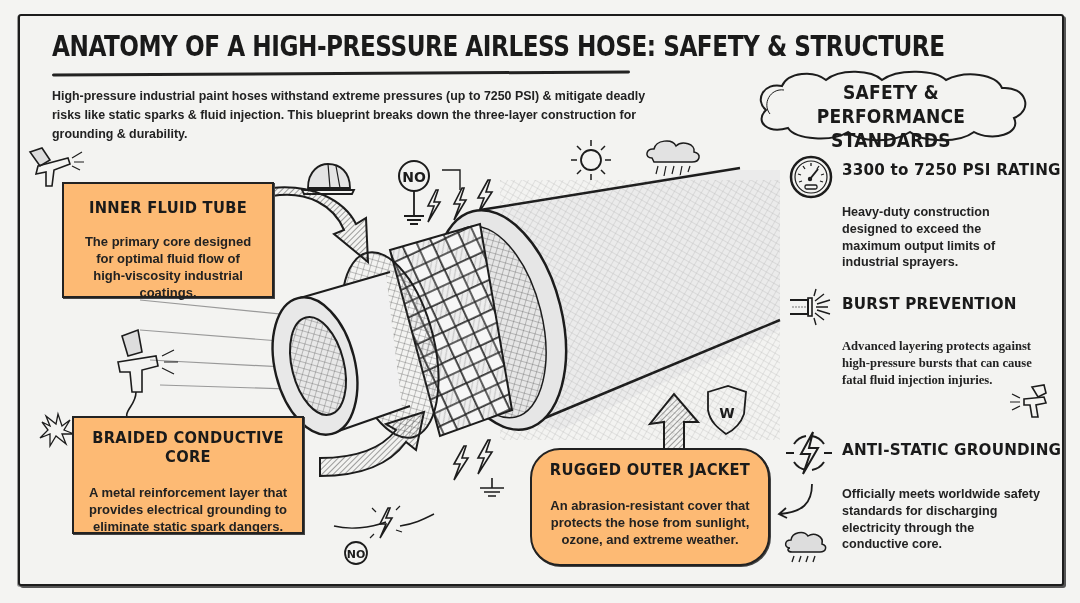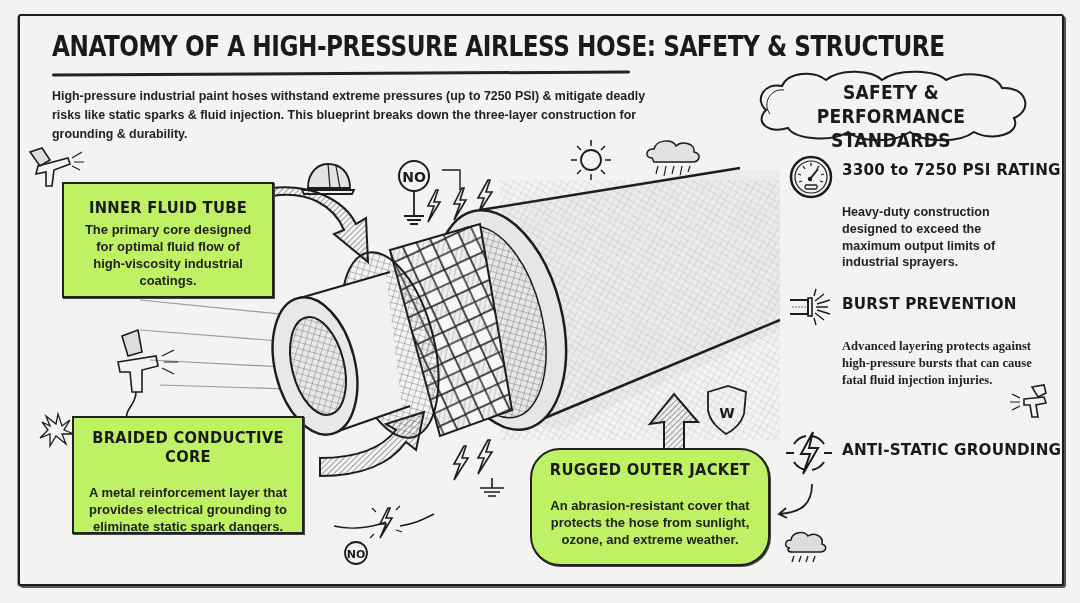--- a/index.html
+++ b/index.html
@@ -44,21 +44,21 @@
     position: absolute; left: 54px; top: 0; white-space: nowrap;
     font-weight: bold; font-size: 16.5px; letter-spacing: 0.2px;
     transform: scaleX(0.92); transform-origin: left;
   }
   .std-body {
     position: absolute; left: 54px; width: 200px;
     font-size: 12.6px; line-height: 16.8px; font-weight: bold; color: #222;
     font-family: "Liberation Sans", sans-serif;
   }
   .card {
-    position: absolute; border: 2px solid #222; background: #bef264;
+    position: absolute; border: 2px solid #222; background: #fdba74;
     box-shadow: 1px 1px 0 #444;
   }
   .card-title {
     text-align: center; font-weight: bold; font-size: 16px; letter-spacing: 0.3px;
     transform: scaleX(0.92);
   }
   .card-body {
     text-align: center; font-size: 13px; line-height: 17px; font-weight: bold; color: #222;
     font-family: "Liberation Sans", sans-serif;
   }
@@ -112,20 +112,21 @@
   <path d="M14,19 L4,19 M14,15 L6,11 M14,23 L6,27" stroke="#1c1c1c" stroke-width="1.2"></path>
 </svg>
 
 <div class="std" style="top:430px;height:130px;">
   <svg class="std-icon" style="left:-2px;" viewBox="0 0 46 46">
     <path d="M8,14 A18,18 0 0 1 20,6 M38,14 A18,18 0 0 0 26,6 M8,32 A18,18 0 0 0 20,40 M38,32 A18,18 0 0 1 26,40" fill="none" stroke="#1c1c1c" stroke-width="2"></path>
     <path d="M0,23 L8,23 M38,23 L46,23" stroke="#1c1c1c" stroke-width="2"></path>
     <path d="M27,2 L15,24 L24,24 L17,44 L32,18 L23,18 Z" fill="none" stroke="#1c1c1c" stroke-width="2"></path>
   </svg>
   <div class="std-title" style="top:10px;">ANTI-STATIC GROUNDING</div>
+  <div class="std-body" style="top:56px;">Officially meets worldwide safety standards for discharging electricity through the conductive core.</div>
 </div>
 
 <svg class="abs" style="left:776px;top:480px;" width="50" height="70" viewBox="0 0 50 70">
   <path d="M36,4 C36,24 26,32 4,34 M10,28 L3,34 L11,38" fill="none" stroke="#1c1c1c" stroke-width="1.8"></path>
 </svg>
 <svg class="abs" style="left:784px;top:528px;" width="44" height="40" viewBox="0 0 44 40">
   <path d="M6,20 C0,20 0,12 7,12 C8,4 20,2 24,8 C30,4 40,8 38,16 C44,18 42,24 36,24 L8,24 C3,24 3,20 6,20 Z" fill="#ddd" stroke="#1c1c1c" stroke-width="1.5"></path>
   <path d="M10,28 L8,34 M17,28 L15,34 M24,28 L22,34 M31,28 L29,34" stroke="#1c1c1c" stroke-width="1.3"></path>
 </svg>
 
@@ -228,21 +229,21 @@
   <path d="M10,34 L48,28 L50,38 L34,42 L34,64 L24,64 L22,44 L12,44 Z" fill="none" stroke="#1c1c1c" stroke-width="1.6"></path>
   <path d="M54,28 L66,22 M56,34 L70,34 M54,40 L66,46" stroke="#1c1c1c" stroke-width="1.2"></path>
   <path d="M28,64 C28,80 10,84 24,96 C30,102 22,106 22,110" fill="none" stroke="#1c1c1c" stroke-width="1.6"></path>
 </svg>
 <svg class="abs" style="left:36px;top:412px;" width="40" height="36" viewBox="0 0 40 36">
   <path d="M6,10 L14,14 L10,4 L20,12 L22,2 L26,14 L34,8 L28,18 L38,22 L26,22 L30,32 L20,24 L14,34 L14,22 L4,26 L12,18 Z" fill="none" stroke="#1c1c1c" stroke-width="1.3"></path>
 </svg>
 
 <div class="card" style="left:62px;top:182px;width:212px;height:116px;">
   <div class="card-title" style="margin-top:14px;">INNER FLUID TUBE</div>
-  <div class="card-body" style="margin-top:4px;padding:0 16px;">The primary core designed for optimal fluid flow of high-viscosity industrial coatings.</div>
+  <div class="card-body" style="margin-top:16px;padding:0 16px;">The primary core designed for optimal fluid flow of high-viscosity industrial coatings.</div>
 </div>
 
 <div class="card" style="left:72px;top:416px;width:232px;height:118px;">
   <div class="card-title" style="margin-top:10px;">BRAIDED CONDUCTIVE CORE</div>
   <div class="card-body" style="margin-top:18px;padding:0 12px;">A metal reinforcement layer that provides electrical grounding to eliminate static spark dangers.</div>
 </div>
 
 <div class="card" style="left:530px;top:448px;width:240px;height:118px;border-radius:30px;">
   <div class="card-title" style="margin-top:10px;">RUGGED OUTER JACKET</div>
   <div class="card-body" style="margin-top:18px;padding:0 8px;">An abrasion-resistant cover that protects the hose from sunlight, ozone, and extreme weather.</div>

